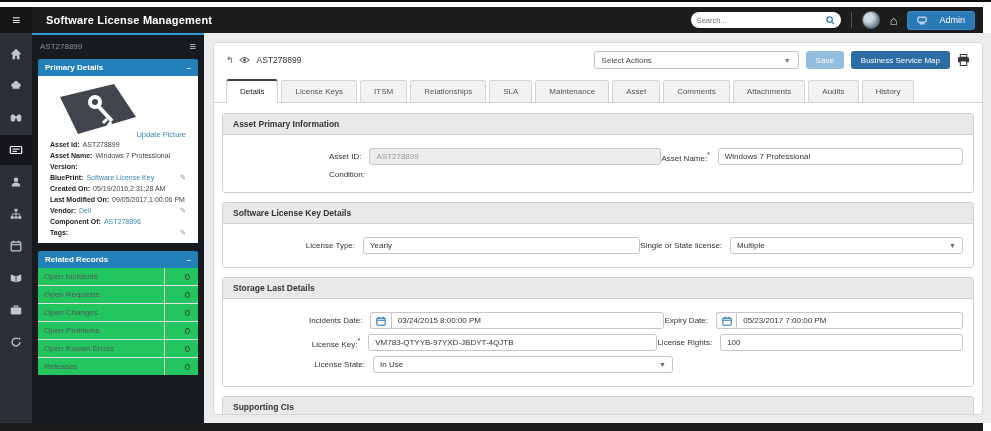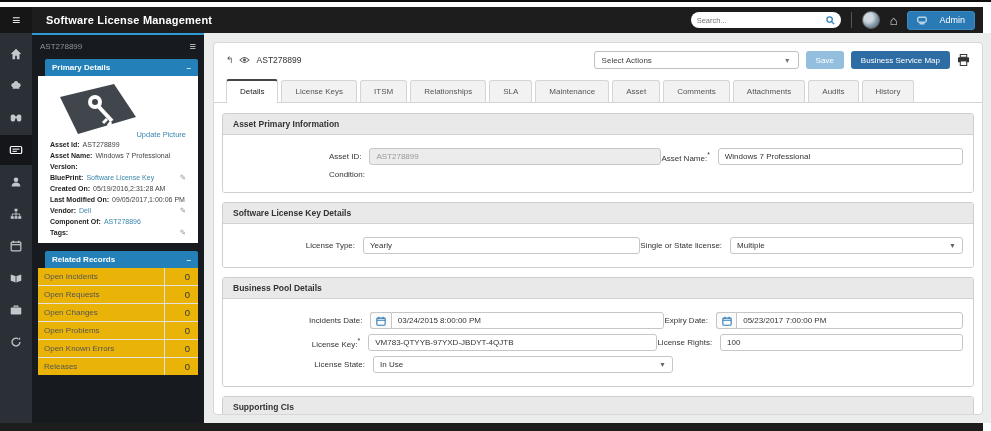--- a/index.html
+++ b/index.html
@@ -43,32 +43,32 @@
   .rail-item.active { background:#14161a; color:#fff; }
 
   .sidebar { width:172px; background:#171a1f; border-top:2px solid #2f9bd6;
     display:flex; flex-direction:column; overflow:hidden; }
   .sb-head { display:flex; align-items:center; padding:5px 8px; color:#8d949c;
     font-size:8px; }
   .sb-head .sb-burger { margin-left:auto; color:#dcdcdc; font-size:11px; cursor:pointer; }
   .panel { margin:2px 6px 6px 6px; }
   .panel-hd { background:#2380b8; color:#fff; font-size:8px; font-weight:bold;
     padding:4px 7px; display:flex; align-items:center;
-    border-radius:2px 2px 0 0;margin-left:7px; }
+    border-radius:2px 2px 0 0; }
   .panel-hd .collapse { margin-left:auto; cursor:pointer; font-weight:bold; }
   .panel-bd { background:#fff; padding:5px 12px; }
   .pic-wrap { position:relative; height:58px; }
   .update-pic { position:absolute; right:0; bottom:0; color:#3a87ad;
     font-size:7.5px; cursor:pointer; }
   .detail-row { display:flex; align-items:center; font-size:7px; color:#444;
     line-height:11px; white-space:nowrap; overflow:hidden; }
   .detail-row b { color:#1c1c1c; margin-right:3px; }
   .detail-row .lnk { color:#3a87ad; cursor:pointer; }
   .pencil { margin-left:auto; color:#8a8a8a; font-size:7.5px; cursor:pointer; }
-  .rr-body { background:#eab308; padding:0; }
+  .rr-body { background:#22c55e; padding:0; }
   .rr-row { display:flex; align-items:stretch; border-bottom:1px solid #e2e2e2;
     font-size:8px; color:#555; cursor:pointer; }
   .rr-row:last-child { border-bottom:none; }
   .rr-label { flex:1; padding:4px 6px; }
   .rr-count { width:34px; border-left:1px solid #e2e2e2; display:flex;
     align-items:center; justify-content:flex-end; padding-right:8px;
     font-size:9.5px; color:#333; }
 
   
   .main { flex:1; background:#ebecec; padding:9px 8px 8px 9px; overflow:hidden; }
@@ -404,21 +404,21 @@
                   <div class="selbox">
                     <span>Multiple</span>
                     <span class="caret">▼</span>
                   </div>
                 </div>
               </div>
             </div>
           </div>
 
           <div class="section">
-            <div class="section-hd">Business Pool Details</div>
+            <div class="section-hd">Storage Last Details</div>
             <div class="section-bd">
               <div class="f-row">
                 <div class="f-label">Incidents Date:</div>
                 <div class="f-field">
                   <span class="date-btn">
                     <svg width="10" height="10" viewBox="0 0 12 12">
                         <rect x="1" y="2.5" width="10" height="8.5" rx="1" fill="none" stroke="currentColor" stroke-width="1.3"></rect>
                         <line x1="1" y1="5" x2="11" y2="5" stroke="currentColor" stroke-width="1.3"></line>
                         <line x1="3.5" y1="1" x2="3.5" y2="3.5" stroke="currentColor" stroke-width="1.3"></line>
                         <line x1="8.5" y1="1" x2="8.5" y2="3.5" stroke="currentColor" stroke-width="1.3"></line>

